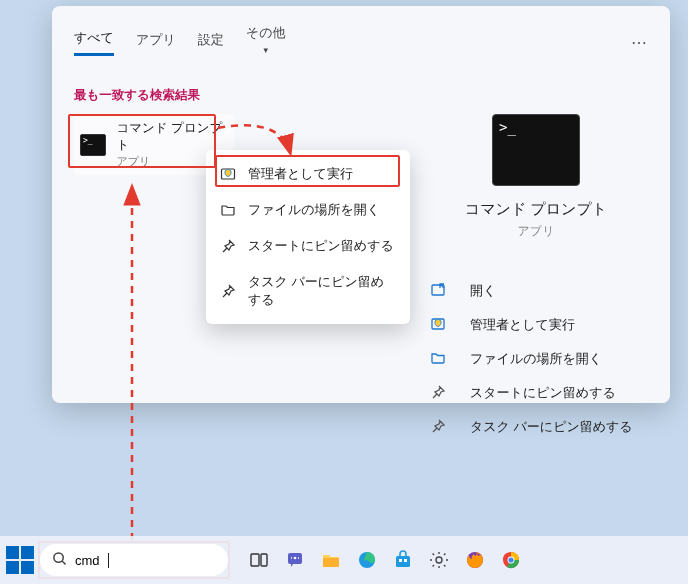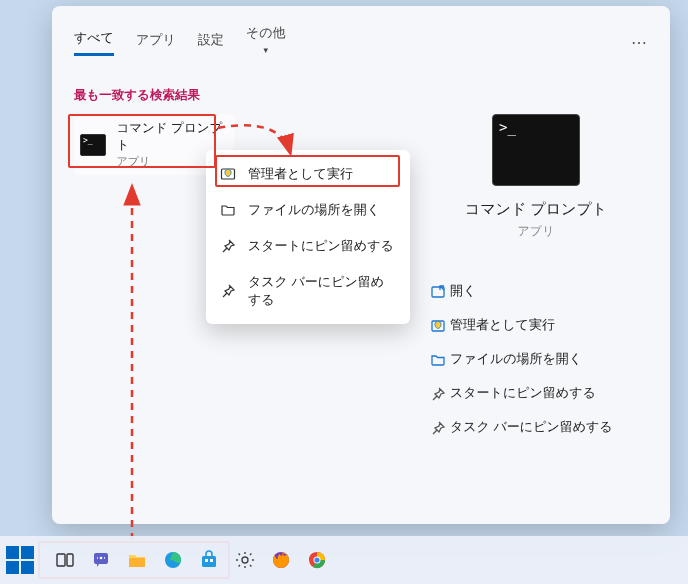--- a/index.html
+++ b/index.html
@@ -1,21 +1,21 @@
 <!DOCTYPE html>
 <html><head>
 <meta charset="utf-8">
 <style>
   * { box-sizing: border-box; margin: 0; padding: 0; font-family: "Segoe UI", "Yu Gothic UI", sans-serif; }
   body { width: 688px; height: 584px; background: #c5d8ed; position: relative; overflow: hidden; }
 
   .start-panel {
     position: absolute;
     left: 52px; top: 6px;
-    width: 618px; height: 518px;
+    width: 618px; height: 397px;
     background: rgba(248,248,250,0.96);
     border-radius: 8px;
     box-shadow: 0 8px 30px rgba(0,0,0,0.2);
     padding: 18px 22px;
   }
 
   .tabs { display: flex; gap: 22px; align-items: center; font-size: 13px; color: #444; }
   .tab { padding-bottom: 6px; cursor: pointer; }
   .tab.active { color: #1a1a1a; border-bottom: 3px solid #0067c0; font-weight: 500; }
   .tab-more { display: flex; align-items: center; gap: 3px; flex-direction: column; }
@@ -56,21 +56,21 @@
   }
   .preview-tile {
     width: 88px; height: 72px; margin: 18px auto 14px;
     background:#111; border-radius:4px; border:1px solid #444; position:relative;
   }
   .preview-tile::before { content:">_"; color:#fff; font-size:14px; position:absolute; left:6px; top:4px; font-family:monospace; }
   .preview-title { text-align:center; font-size:15px; color:#222; }
   .preview-sub { text-align:center; font-size:12px; color:#888; margin-top:4px; }
 
   .action-list { margin-top: 34px; font-size:13px; }
-  .al-item { display:flex; align-items:flex-end; gap:4px; padding: 8px 6px; cursor:pointer; color:#222; }
+  .al-item { display:flex; align-items:flex-start; gap:24px; padding: 8px 6px; cursor:pointer; color:#222; }
   .al-icon { width:16px; height:16px; display:flex; align-items:center; justify-content:center; }
 
   
   .taskbar {
     position:absolute; left:0; bottom:0; width:100%; height:48px;
     background: rgba(235,240,248,0.92); display:flex; align-items:center; padding:0 6px; gap:6px;
   }
   .start-btn { width:28px; height:28px; display:grid; grid-template-columns:1fr 1fr; grid-template-rows:1fr 1fr; gap:2px; cursor:pointer; }
   .start-btn div { background:#0067c0; }
 
@@ -221,20 +221,31 @@
   <path d="M 218 128 C 260 120, 284 130, 290 152" stroke="#e33a2f" stroke-width="2.5" stroke-dasharray="7 6" fill="none" marker-end="url(#ah)"></path>
 </svg>
 
 <div class="taskbar">
   <div class="start-btn">
     <div></div>
       <div></div>
       <div></div>
       <div></div>
   </div>
+  <div class="search-box">
+    <span>
+      <svg width="15" height="15" viewBox="0 0 16 16" fill="none" stroke="#444" stroke-width="1.6">
+          <circle cx="7" cy="7" r="5"></circle>
+          <path d="M11 11l3.5 3.5"></path>
+        </svg>
+    </span>
+    <span>cmd</span>
+      <span class="caret"></span>
+
+  </div>
   <div class="tb-icons">
     <div class="tb-icon">
       <svg width="20" height="20" viewBox="0 0 20 20" fill="none" stroke="#333" stroke-width="1.4">
           <rect x="2" y="4" width="8" height="12" rx="1"></rect>
           <rect x="12" y="4" width="6" height="12" rx="1"></rect>
         </svg>
     </div>
     <div class="tb-icon">
       <svg width="20" height="20" viewBox="0 0 20 20">
           <rect x="3" y="3" width="14" height="11" rx="2" fill="#5b5fc7"></rect>

